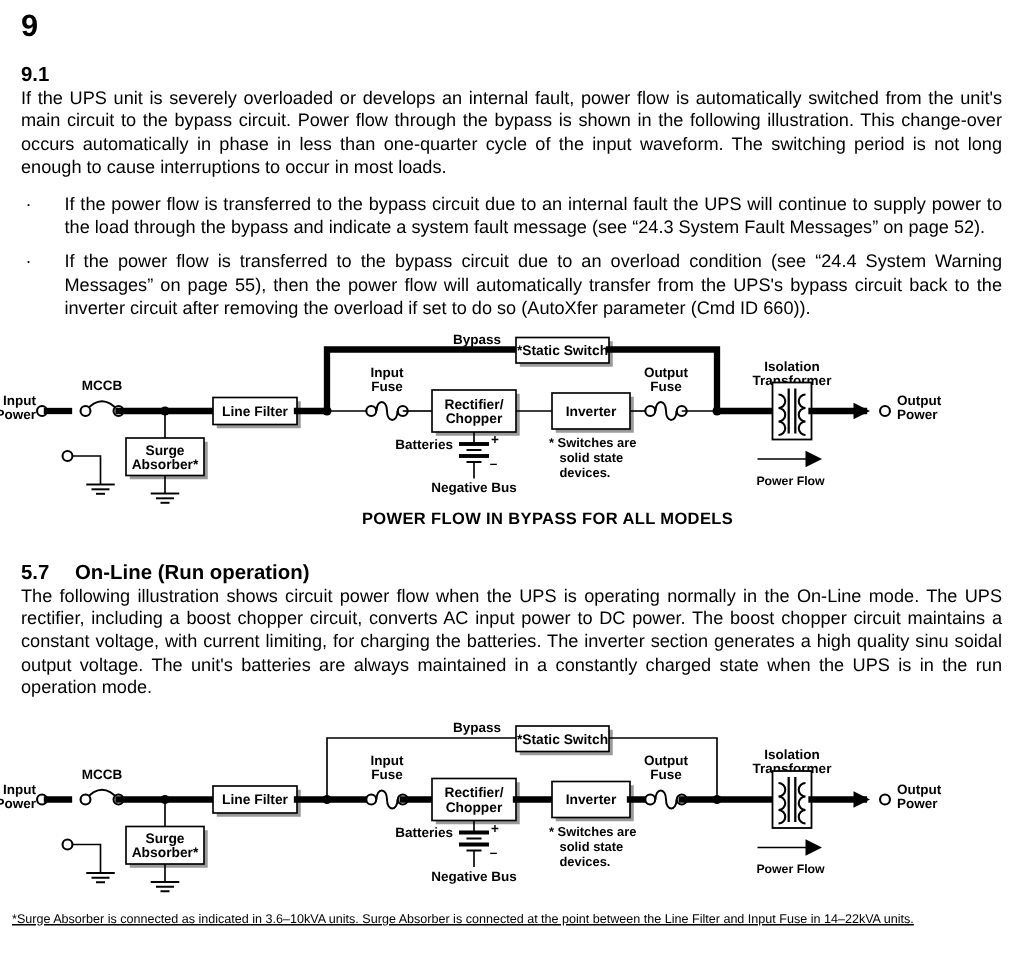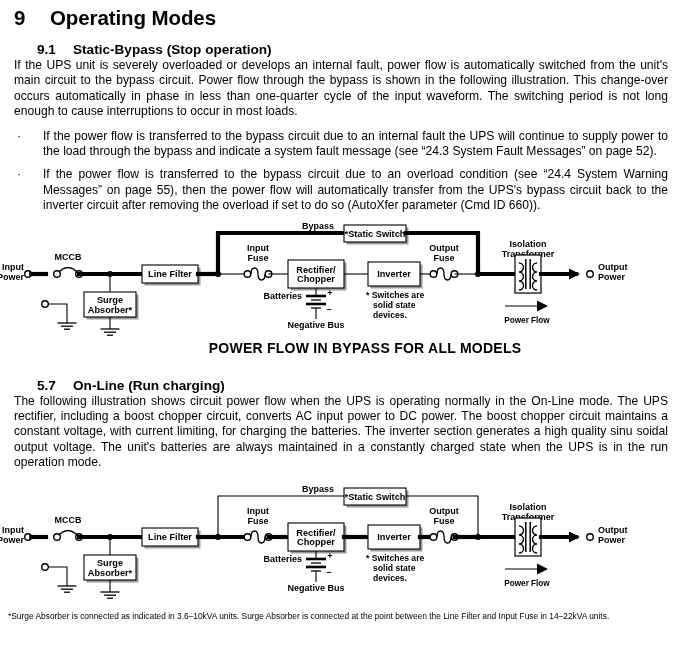--- a/index.html
+++ b/index.html
@@ -34,21 +34,21 @@
   }
   .h1 .num { width: 36px; flex: 0 0 36px; }
 
   .h2 {
     font-size: 13.6px;
     font-weight: bold;
     margin: 12px 0 0 14px;
     display: flex;
     align-items: baseline;
   }
-  .h2 .num { width: 36px; flex: 0 0 36px; margin-left: 23px; }
+  .h2 .num { width: 36px; flex: 0 0 36px; }
 
   
   .para {
     font-size: 12.1px;
     line-height: 15.4px;
     text-align: justify;
     margin: 1px 14px 0 14px;
     -webkit-hyphens: none;
     hyphens: none;
   }
@@ -72,55 +72,54 @@
     top: 0;
     font-size: 12.1px;
     line-height: 15.4px;
   }
 
   
   .figure { position: relative; }
   .figure svg { display: block; }
   .caption {
     text-align: center;
-    font-size: 14px;
+    font-size: 11px;
     font-weight: bold;
     letter-spacing: 0.25px;
     margin-left: 48px;
   }
   .footnote {
     font-size: 8.4px;
     margin: 8px 8px 0 8px;
     text-align: left;
     line-height: 11px;
+    text-decoration: underline;
   }
 
   
   svg text {
     font-family: "Liberation Sans", sans-serif;
     fill: #000000;
   }
   .lbl      { font-size: 9px; font-weight: bold; }
   .lbl-sm   { font-size: 8.2px; font-weight: bold; }
   .blocklbl { font-size: 9.2px; font-weight: bold; }
   .note     { font-size: 8.6px; font-weight: bold; }
 </style>
 </head>
 <body>
 
 <div class="page">
 
   <div class="h1">
     <span class="num">9</span>
-    <span>Operating Modes</span>
   </div>
 
   <div class="h2">
     <span class="num">9.1</span>
-    <span>Static-Bypass (Stop operation)</span>
   </div>
   <p class="para">If the UPS unit is severely overloaded or develops an internal fault, power flow is automatically switched from the unit's main circuit to the bypass circuit. Power flow through the bypass is shown in the following illustration. This change-over occurs automatically in phase in less than one-quarter cycle of the input waveform. The switching period is not long enough to cause interruptions to occur in most loads.</p>
 
   <ul class="bullets">
     <li>
       <span class="dot">·</span>
       <span>If the power flow is transferred to the bypass circuit due to an internal fault the UPS will continue to supply power to the load through the bypass and indicate a system fault message (see “24.3  System Fault Messages” on page 52).</span>
     </li>
     <li>
       <span class="dot">·</span>
@@ -241,21 +240,21 @@
         <text x="373" y="96" text-anchor="start" class="note">devices.</text>
         <line x1="505" y1="84" x2="540" y2="84" stroke="#000000" stroke-width="1.1" stroke-linecap="butt"></line>
         <polygon points="537,78.5 548,84 537,89.5" fill="#000000"></polygon>
         <text x="527" y="101" text-anchor="middle" class="lbl-sm">Power Flow</text>
       </svg>
     <div class="caption">POWER FLOW IN BYPASS FOR ALL MODELS</div>
   </div>
 
   <div class="h2" style="margin-top:22px;">
     <span class="num">5.7</span>
-    <span>On-Line (Run charging)</span>
+    <span>On-Line (Run operation)</span>
   </div>
   <p class="para">The following illustration shows circuit power flow when the UPS is operating normally in the On-Line mode. The UPS rectifier, including a boost chopper circuit, converts AC input power to DC power. The boost chopper circuit maintains a constant voltage, with current limiting, for charging the batteries. The inverter section generates a high quality sinu soidal output voltage. The unit's batteries are always maintained in a constantly charged state when the UPS is in the run operation mode.</p>
 
   <div class="figure" style="margin-top:14px;">
     <svg id="svg-fig-1" width="682" height="118" viewBox="0 0 682 118">
         <text x="24" y="48" text-anchor="end" class="lbl">Input</text>
         <text x="24" y="57.5" text-anchor="end" class="lbl">Power</text>
         <circle cx="28" cy="52" r="3.3" fill="#ffffff" stroke="#000000" stroke-width="1.4"></circle>
         <line x1="31.3" y1="52" x2="46" y2="52" stroke="#000000" stroke-width="4.2" stroke-linecap="square"></line>
         <text x="68" y="38" text-anchor="middle" class="lbl">MCCB</text>

